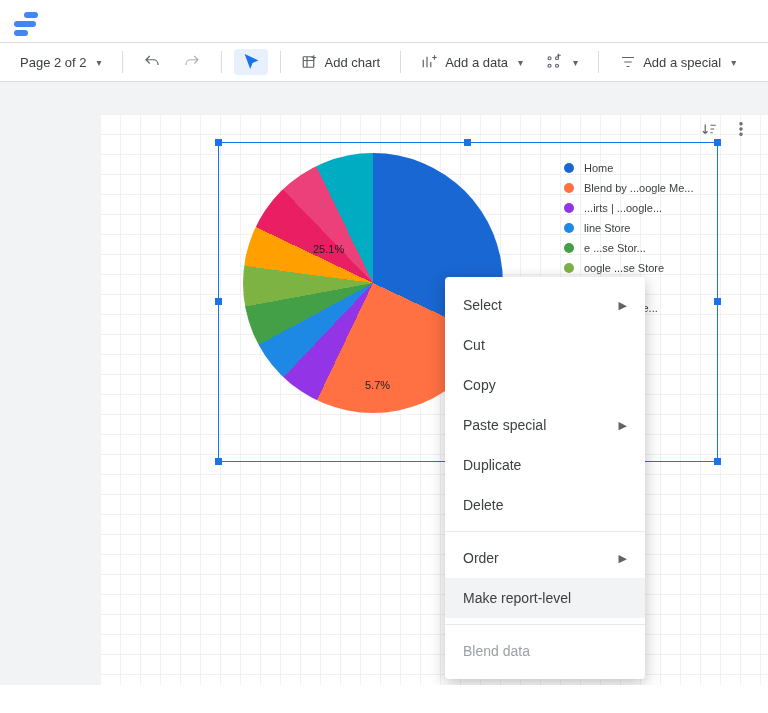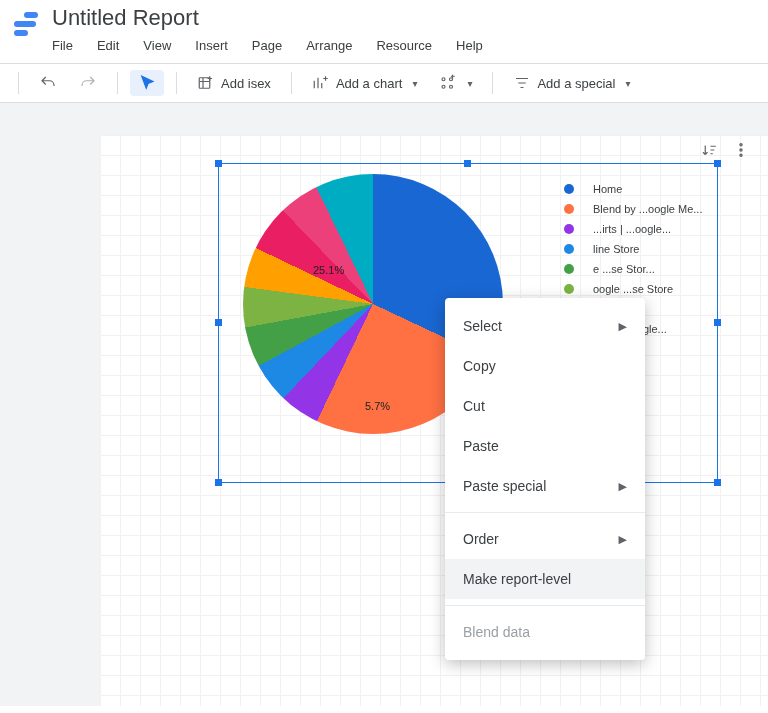--- a/index.html
+++ b/index.html
@@ -35,57 +35,47 @@
   .hndl{position:absolute;width:7px;height:7px;background:#1a73e8;}
   .h-tl{left:-4px;top:-4px}.h-tr{right:-4px;top:-4px}.h-bl{left:-4px;bottom:-4px}.h-br{right:-4px;bottom:-4px}
   .h-t{left:calc(50% - 4px);top:-4px}.h-b{left:calc(50% - 4px);bottom:-4px}
   .h-l{left:-4px;top:calc(50% - 4px)}.h-r{right:-4px;top:calc(50% - 4px)}
   
   .pie-holder{position:absolute;left:24px;top:10px;width:300px;height:300px;}
   .pie{width:260px;height:260px;border-radius:50%;}
   .pie-label{position:absolute;font-size:11px;color:#222;}
   
   .legend{position:absolute;left:345px;top:18px;width:150px;font-size:11px;color:#3c4043;}
-  .legend .item{display:flex;align-items:center;gap:19px;margin-bottom:6px;line-height:14px;}
+  .legend .item{display:flex;align-items:center;gap:10px;margin-bottom:6px;line-height:14px;}
   .dot{width:10px;height:10px;border-radius:50%;flex:none;}
   .legend .txt{white-space:nowrap;overflow:hidden;text-overflow:ellipsis;flex:1;}
   
   .ctx{position:absolute;left:445px;top:195px;width:200px;background:#fff;border-radius:4px;box-shadow:0 4px 16px rgba(0,0,0,.25);padding:8px 0;z-index:20;}
   .ctx .mi{display:flex;align-items:center;justify-content:space-between;padding:0 18px;height:40px;font-size:14px;color:#3c4043;cursor:pointer;}
   .ctx .mi.hover{background:#f1f3f4;}
   .ctx .mi.disabled{color:#9aa0a6;cursor:default;}
   .ctx .arr{font-size:11px;color:#5f6368;}
   .ctx hr{border:none;border-top:1px solid #e8eaed;margin:6px 0;}
 </style>
 </head>
 <body>
 <div class="app">
 
   <div class="hdr">
     <div class="logo">
       <span></span>
         <span></span>
         <span></span>
     </div>
-    <div class="title-wrap">
-      <div class="title">Untitled Report</div>
-      <div class="menubar" id="menubar">
-          <span>File</span>
-          <span>Edit</span>
-          <span>View</span>
-          <span>Insert</span>
-          <span>Page</span>
-          <span>Arrange</span>
-          <span>Resource</span>
-          <span>Help</span>
-        </div>
-    </div>
   </div>
 
   <div class="tbar">
+    <div class="tb-btn caret">
+        <span>Page 2 of 2</span>
+      </div>
     <div class="sep"></div>
     <div class="tb-btn">
         <span class="ico">
           <svg viewBox="0 0 24 24">
             <path d="M9 14l-5-5 5-5M4 9h10a6 6 0 016 6v1"></path>
           </svg>
         </span>
       </div>
     <div class="tb-btn" style="opacity:.5">
         <span class="ico">
@@ -103,30 +93,30 @@
         </span>
       </div>
     <div class="sep"></div>
     <div class="tb-btn">
         <span class="ico">
           <svg viewBox="0 0 24 24">
             <rect x="3" y="5" width="14" height="14" rx="1"></rect>
             <path d="M3 10h14M8 5v14M17 3v6M14 6h6"></path>
           </svg>
         </span>
-        <span>Add isex</span>
+        <span>Add chart</span>
       </div>
     <div class="sep"></div>
     <div class="tb-btn caret">
         <span class="ico">
           <svg viewBox="0 0 24 24">
             <path d="M5 19V9M10 19V5M15 19v-7M20 3v6M17 6h6" transform="translate(-2 0)"></path>
           </svg>
         </span>
-        <span>Add a chart</span>
+        <span>Add a data</span>
       </div>
     <div class="tb-btn caret">
         <span class="ico">
           <svg viewBox="0 0 24 24">
             <circle cx="6" cy="7" r="2"></circle>
             <circle cx="16" cy="7" r="2"></circle>
             <circle cx="6" cy="17" r="2"></circle>
             <circle cx="16" cy="17" r="2"></circle>
             <path d="M18 2v5M16 4h5" transform="translate(0 -1)"></path>
           </svg>
@@ -216,31 +206,34 @@
           </div>
       </div>
     </div>
 
     <div class="ctx" id="ctx">
         <div class="mi">
           <span>Select</span>
           <span class="arr">▶</span>
         </div>
         <div class="mi">
+          <span>Cut</span>
+        </div>
+        <div class="mi">
           <span>Copy</span>
-        </div>
-        <div class="mi">
-          <span>Cut</span>
-        </div>
-        <div class="mi">
-          <span>Paste</span>
         </div>
         <div class="mi">
           <span>Paste special</span>
           <span class="arr">▶</span>
+        </div>
+        <div class="mi">
+          <span>Duplicate</span>
+        </div>
+        <div class="mi">
+          <span>Delete</span>
         </div>
         <hr>
         <div class="mi">
           <span>Order</span>
           <span class="arr">▶</span>
         </div>
         <div class="mi hover">
           <span>Make report-level</span>
         </div>
         <hr>

